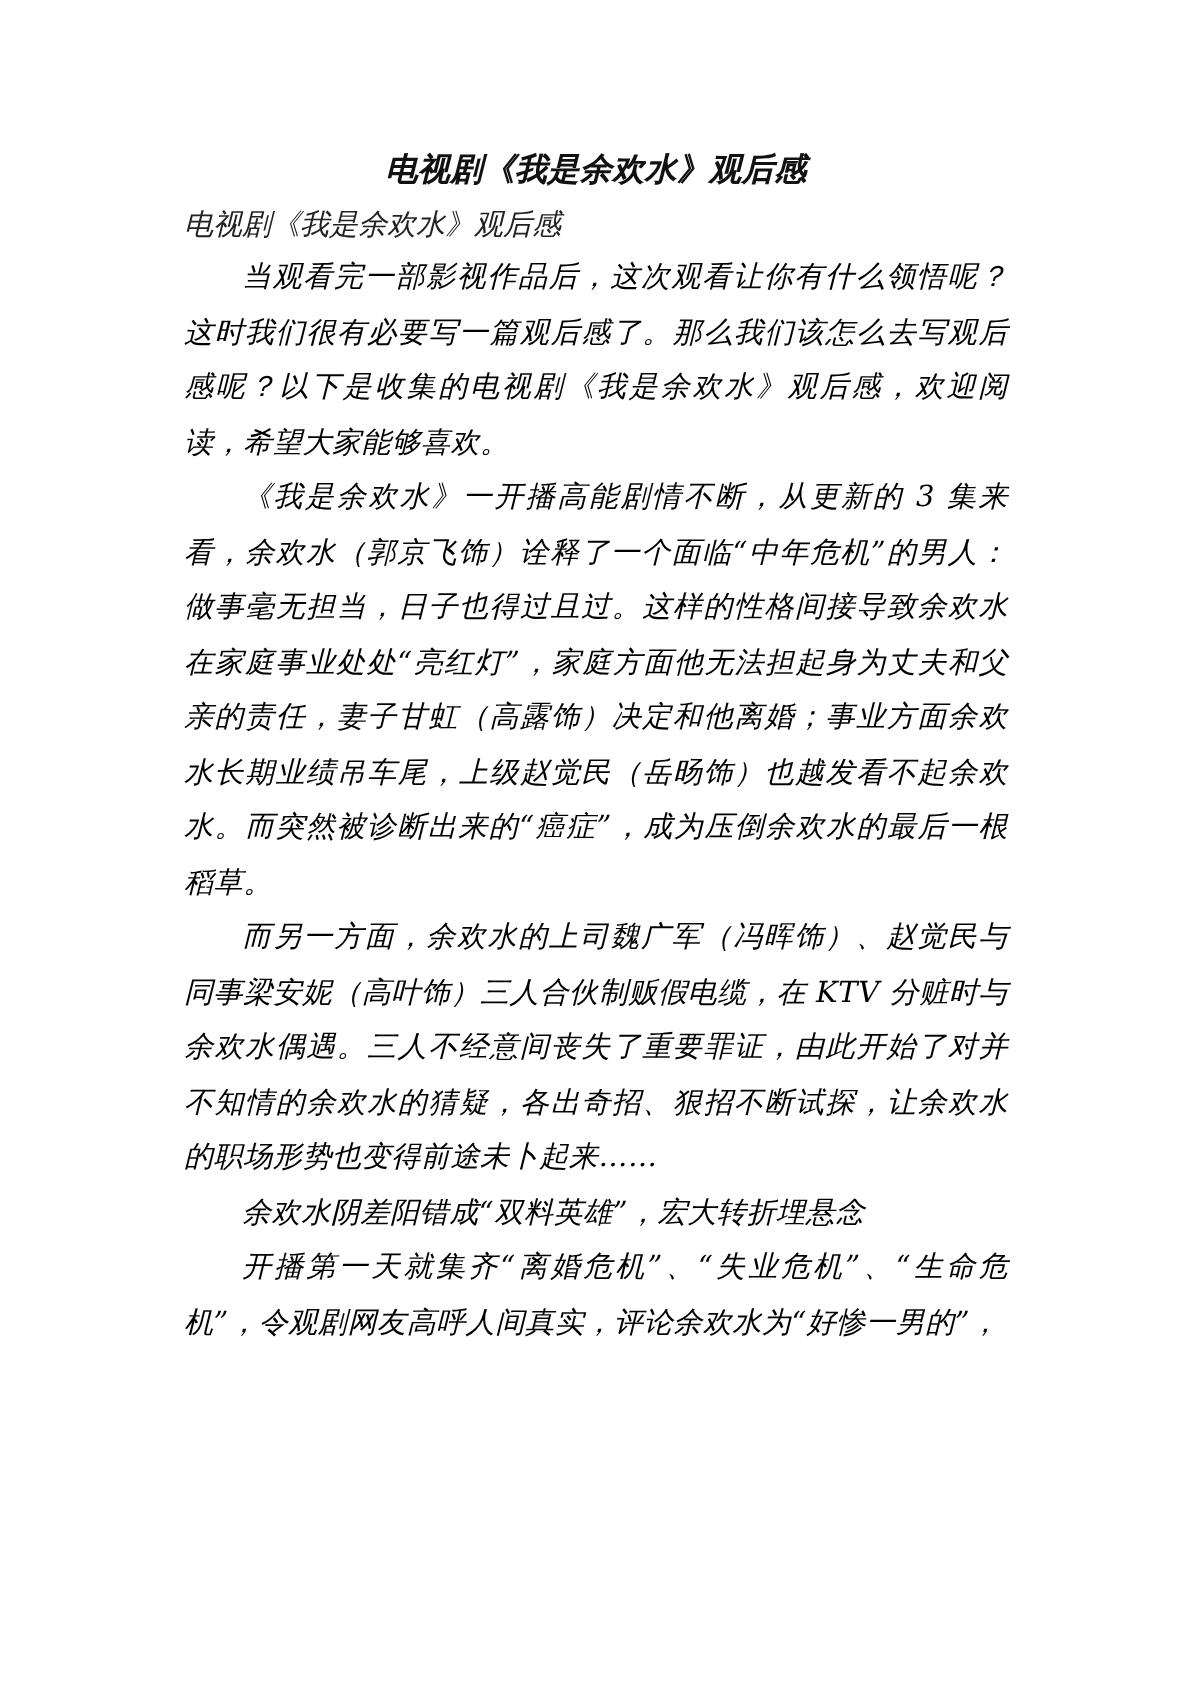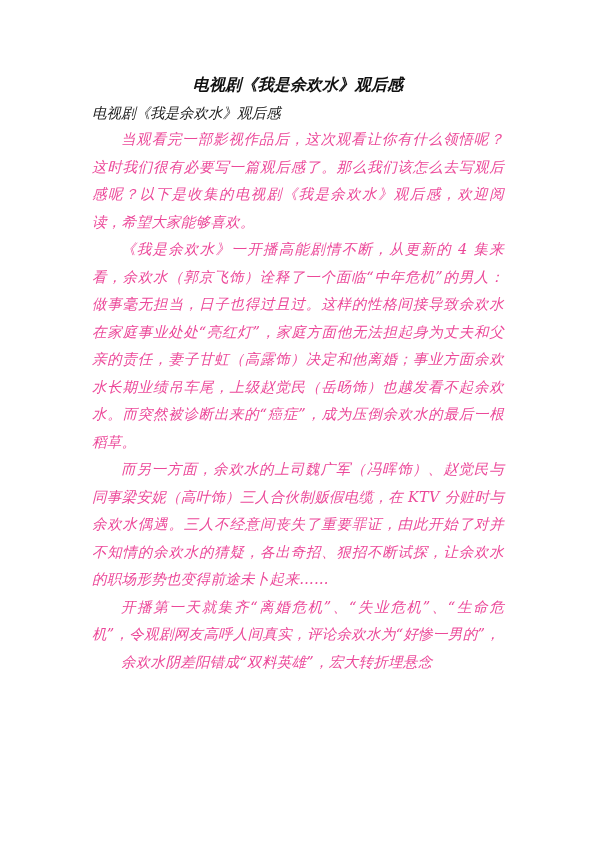--- a/index.html
+++ b/index.html
@@ -38,28 +38,28 @@
       margin: 0;
       color: #222;
     }
     p.para {
       font-size: 14.5px;
       line-height: 27.5px;
       margin: 0;
       text-indent: 2em;
       text-align: justify;
       text-justify: inter-character;
-      color: #ec4899;
+      color: #000000;
       letter-spacing: 0.3px;
     }
   </style>
 </head>
 <body>
 
 <div class="page">
   <h1 class="doc-title">电视剧《我是余欢水》观后感</h1>
   <div class="subtitle">电视剧《我是余欢水》观后感</div>
   <p class="para">当观看完一部影视作品后，这次观看让你有什么领悟呢？这时我们很有必要写一篇观后感了。那么我们该怎么去写观后感呢？以下是收集的电视剧《我是余欢水》观后感，欢迎阅读，希望大家能够喜欢。</p>
-  <p class="para">《我是余欢水》一开播高能剧情不断，从更新的 4 集来看，余欢水（郭京飞饰）诠释了一个面临“中年危机”的男人：做事毫无担当，日子也得过且过。这样的性格间接导致余欢水在家庭事业处处“亮红灯”，家庭方面他无法担起身为丈夫和父亲的责任，妻子甘虹（高露饰）决定和他离婚；事业方面余欢水长期业绩吊车尾，上级赵觉民（岳旸饰）也越发看不起余欢水。而突然被诊断出来的“癌症”，成为压倒余欢水的最后一根稻草。</p>
+  <p class="para">《我是余欢水》一开播高能剧情不断，从更新的 3 集来看，余欢水（郭京飞饰）诠释了一个面临“中年危机”的男人：做事毫无担当，日子也得过且过。这样的性格间接导致余欢水在家庭事业处处“亮红灯”，家庭方面他无法担起身为丈夫和父亲的责任，妻子甘虹（高露饰）决定和他离婚；事业方面余欢水长期业绩吊车尾，上级赵觉民（岳旸饰）也越发看不起余欢水。而突然被诊断出来的“癌症”，成为压倒余欢水的最后一根稻草。</p>
   <p class="para">而另一方面，余欢水的上司魏广军（冯晖饰）、赵觉民与同事梁安妮（高叶饰）三人合伙制贩假电缆，在 KTV 分赃时与余欢水偶遇。三人不经意间丧失了重要罪证，由此开始了对并不知情的余欢水的猜疑，各出奇招、狠招不断试探，让余欢水的职场形势也变得前途未卜起来……</p>
+  <p class="para">余欢水阴差阳错成“双料英雄”，宏大转折埋悬念</p>
   <p class="para">开播第一天就集齐“离婚危机”、“失业危机”、“生命危机”，令观剧网友高呼人间真实，评论余欢水为“好惨一男的”，</p>
-  <p class="para">余欢水阴差阳错成“双料英雄”，宏大转折埋悬念</p>
 </div>
 
 </body></html>

